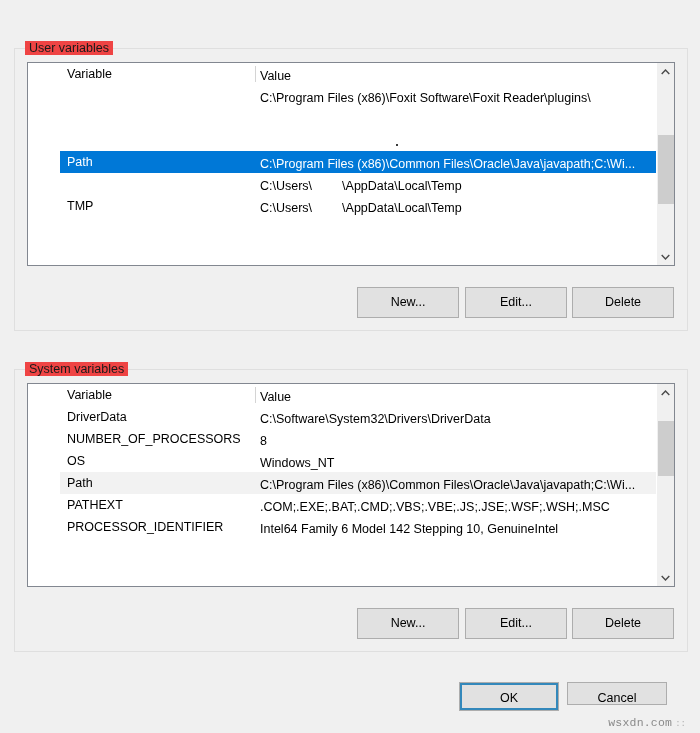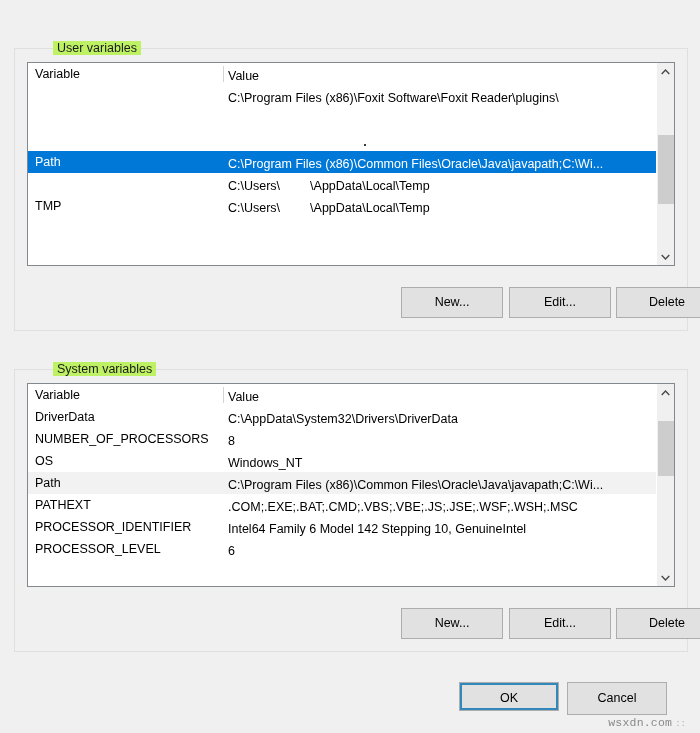--- a/index.html
+++ b/index.html
@@ -22,45 +22,45 @@
   
   .groupbox {
     position: absolute;
     border: 1px solid #dfdfdf;
     background: transparent;
   }
   .groupbox-title {
     position: absolute;
     top: -8px;
     left: 10px;
-    background: #bef264;
+    background: #ef4444;
     padding: 0 4px;
     font-size: 12.5px;
     color: #1a1a1a;
     white-space: nowrap;
-    margin-left: 28px;
   }
 
   #user-group  { left: 14px; top: 48px;  width: 672px; height: 281px; }
   #system-group{ left: 14px; top: 369px; width: 672px; height: 281px; }
 
   
   .listview {
     position: absolute;
     background: #ffffff;
     border: 1px solid #828790;
     overflow: hidden;
   }
   #user-list   { left: 27px; top: 62px;  width: 646px; height: 202px; }
   #system-list { left: 27px; top: 383px; width: 646px; height: 202px; }
 
   .list-inner {
     position: absolute;
     left: 0; top: 0; right: 17px; bottom: 0;
     overflow: hidden;
+    padding-left: 32px;
   }
 
   .row {
     position: relative;
     height: 22px;
     line-height: 22px;
     white-space: nowrap;
     overflow: hidden;
   }
   .row .col-var {
@@ -162,38 +162,38 @@
     border: 1px solid #adadad;
     font-family: "Liberation Sans", sans-serif;
     font-size: 12.5px;
     color: #000000;
     text-align: center;
     line-height: 29px;
     padding: 0;
     cursor: default;
     box-sizing: border-box;
   }
-  .btn.wide { width: 102px; margin-left: 44px; }
+  .btn.wide { width: 102px; }
 
   #user-new     { left: 357px; top: 287px; }
   #user-edit    { left: 465px; top: 287px; }
   #user-delete  { left: 572px; top: 287px; }
   #sys-new      { left: 357px; top: 608px; }
   #sys-edit     { left: 465px; top: 608px; }
   #sys-delete   { left: 572px; top: 608px; }
 
   #ok-btn {
     left: 459px; top: 682px; width: 100px; height: 29px;
     border: 1px solid #adadad;
     outline: 2px solid #3388bb;
     outline-offset: -3px;
     line-height: 31px;
   }
   #cancel-btn {
-    left: 567px; top: 682px; width: 100px; height: 33px;
+    left: 567px; top: 682px; width: 100px; height: 23px;
     line-height: 31px;
   }
 
   
   #watermark {
     position: absolute;
     right: 14px;
     bottom: 4px;
     font-family: Liberation Mono, monospace;
     font-size: 11.5px;
@@ -284,21 +284,21 @@
   <div class="list-inner">
 
     <div class="row header">
       <span class="col-var">Variable</span>
       <span class="col-divider"></span>
       <span class="col-val">Value</span>
     </div>
 
     <div class="row">
       <span class="col-var">DriverData</span>
-      <span class="col-val">C:\AppData\System32\Drivers\DriverData</span>
+      <span class="col-val">C:\Software\System32\Drivers\DriverData</span>
     </div>
 
     <div class="row">
       <span class="col-var">NUMBER_OF_PROCESSORS</span>
       <span class="col-val">8</span>
     </div>
 
     <div class="row">
       <span class="col-var">OS</span>
       <span class="col-val">Windows_NT</span>
@@ -313,24 +313,20 @@
       <span class="col-var">PATHEXT</span>
       <span class="col-val">.COM;.EXE;.BAT;.CMD;.VBS;.VBE;.JS;.JSE;.WSF;.WSH;.MSC</span>
     </div>
 
 
     <div class="row">
       <span class="col-var">PROCESSOR_IDENTIFIER</span>
       <span class="col-val">Intel64 Family 6 Model 142 Stepping 10, GenuineIntel</span>
     </div>
 
-    <div class="row">
-      <span class="col-var">PROCESSOR_LEVEL</span>
-      <span class="col-val">6</span>
-    </div>
 
   </div>
 
   <div class="scrollbar">
     <div class="sb-arrow up">
       <svg width="9" height="6" viewBox="0 0 9 6">
           <path d="M0.7 5 L4.5 1 L8.3 5" stroke="#4a4a4a" stroke-width="1.4" fill="none"></path>
         </svg>
     </div>
     <div class="sb-thumb" id="sys-sb-thumb" style="top: 36.92px; height: 54.78px;"></div>

